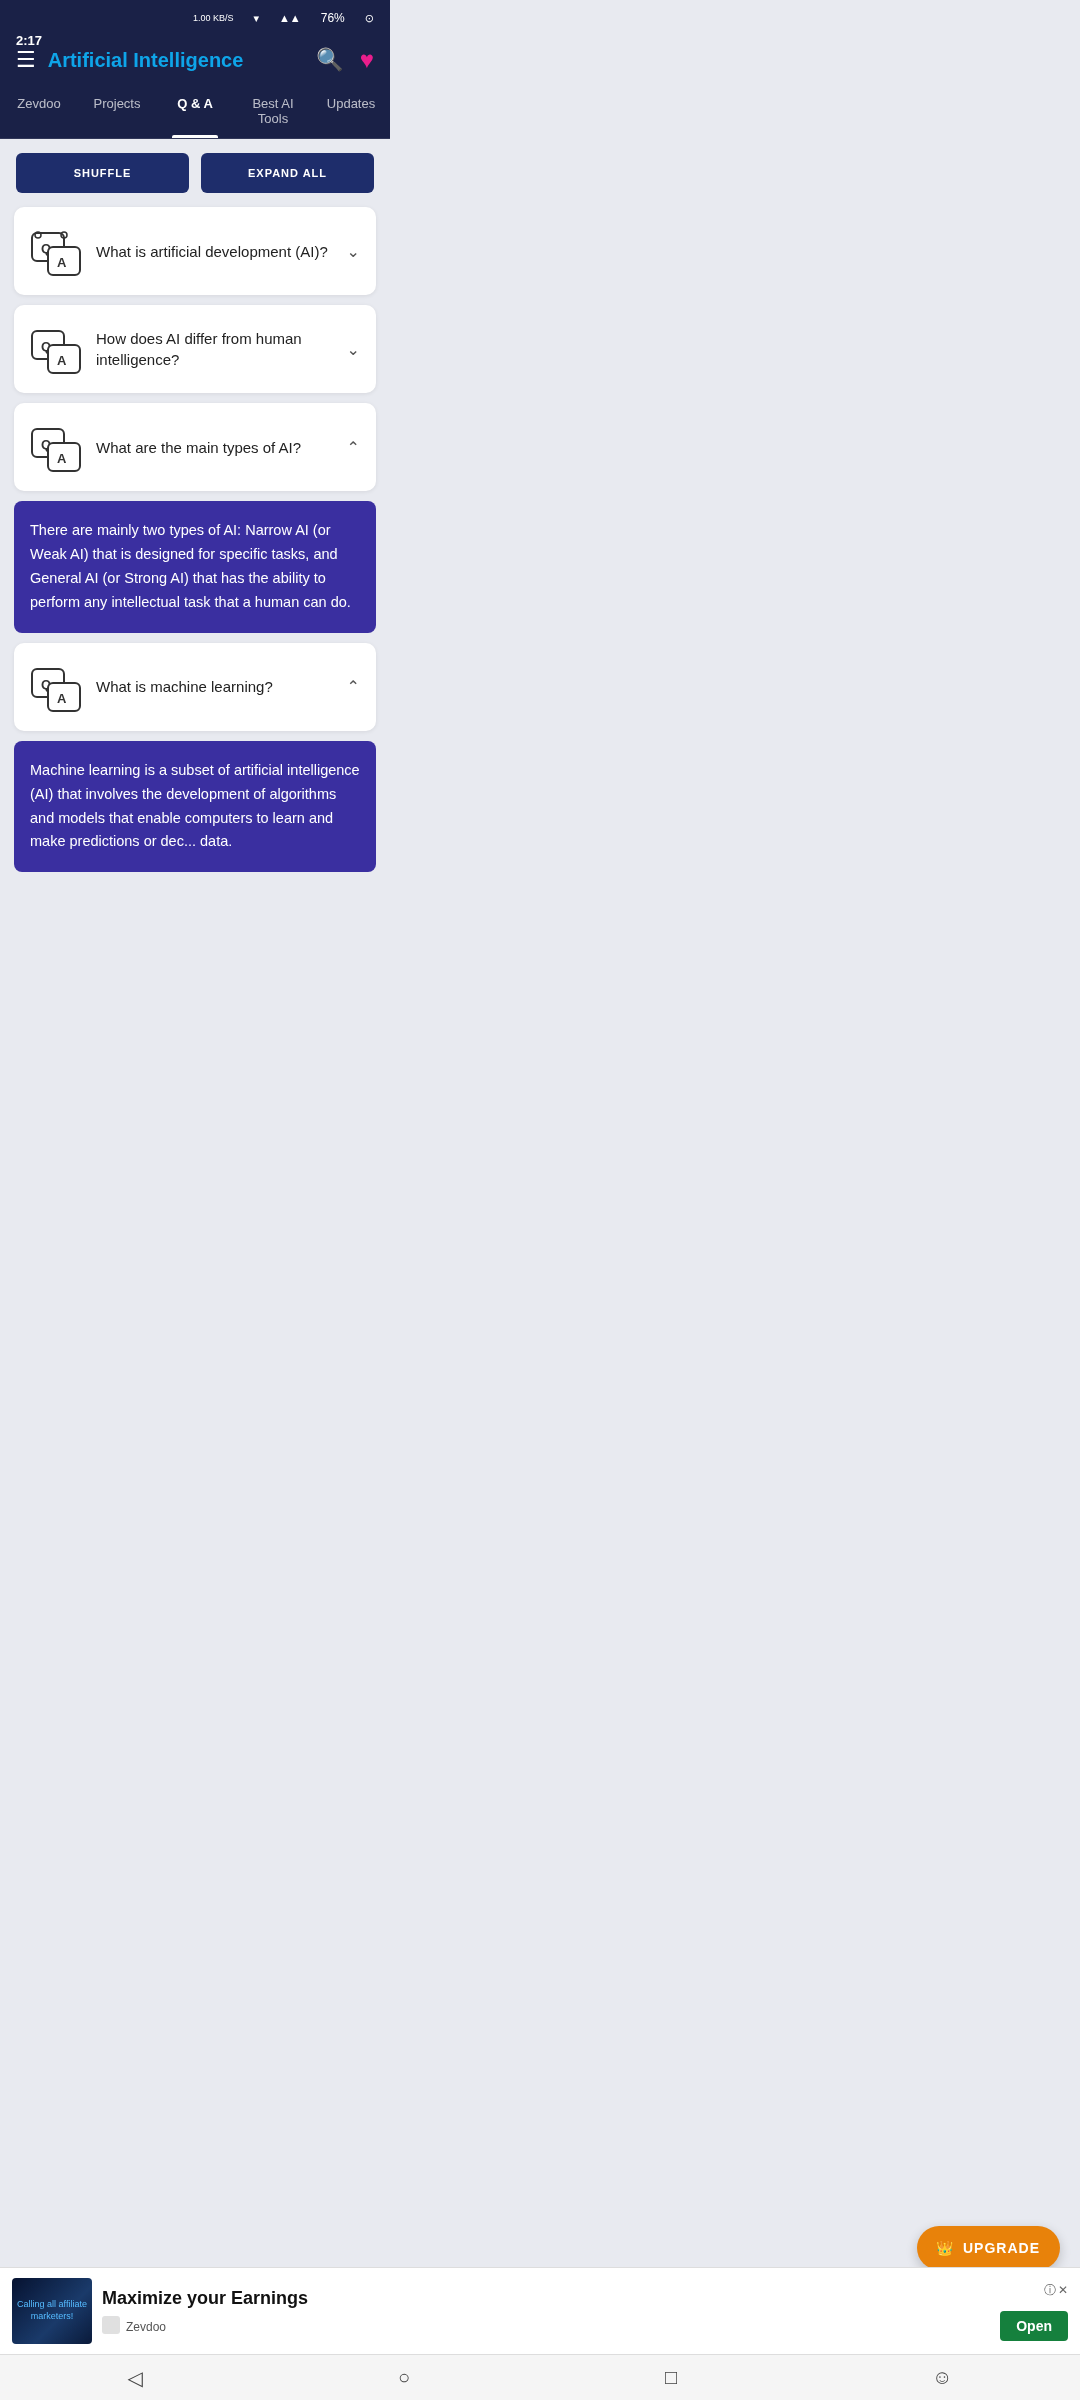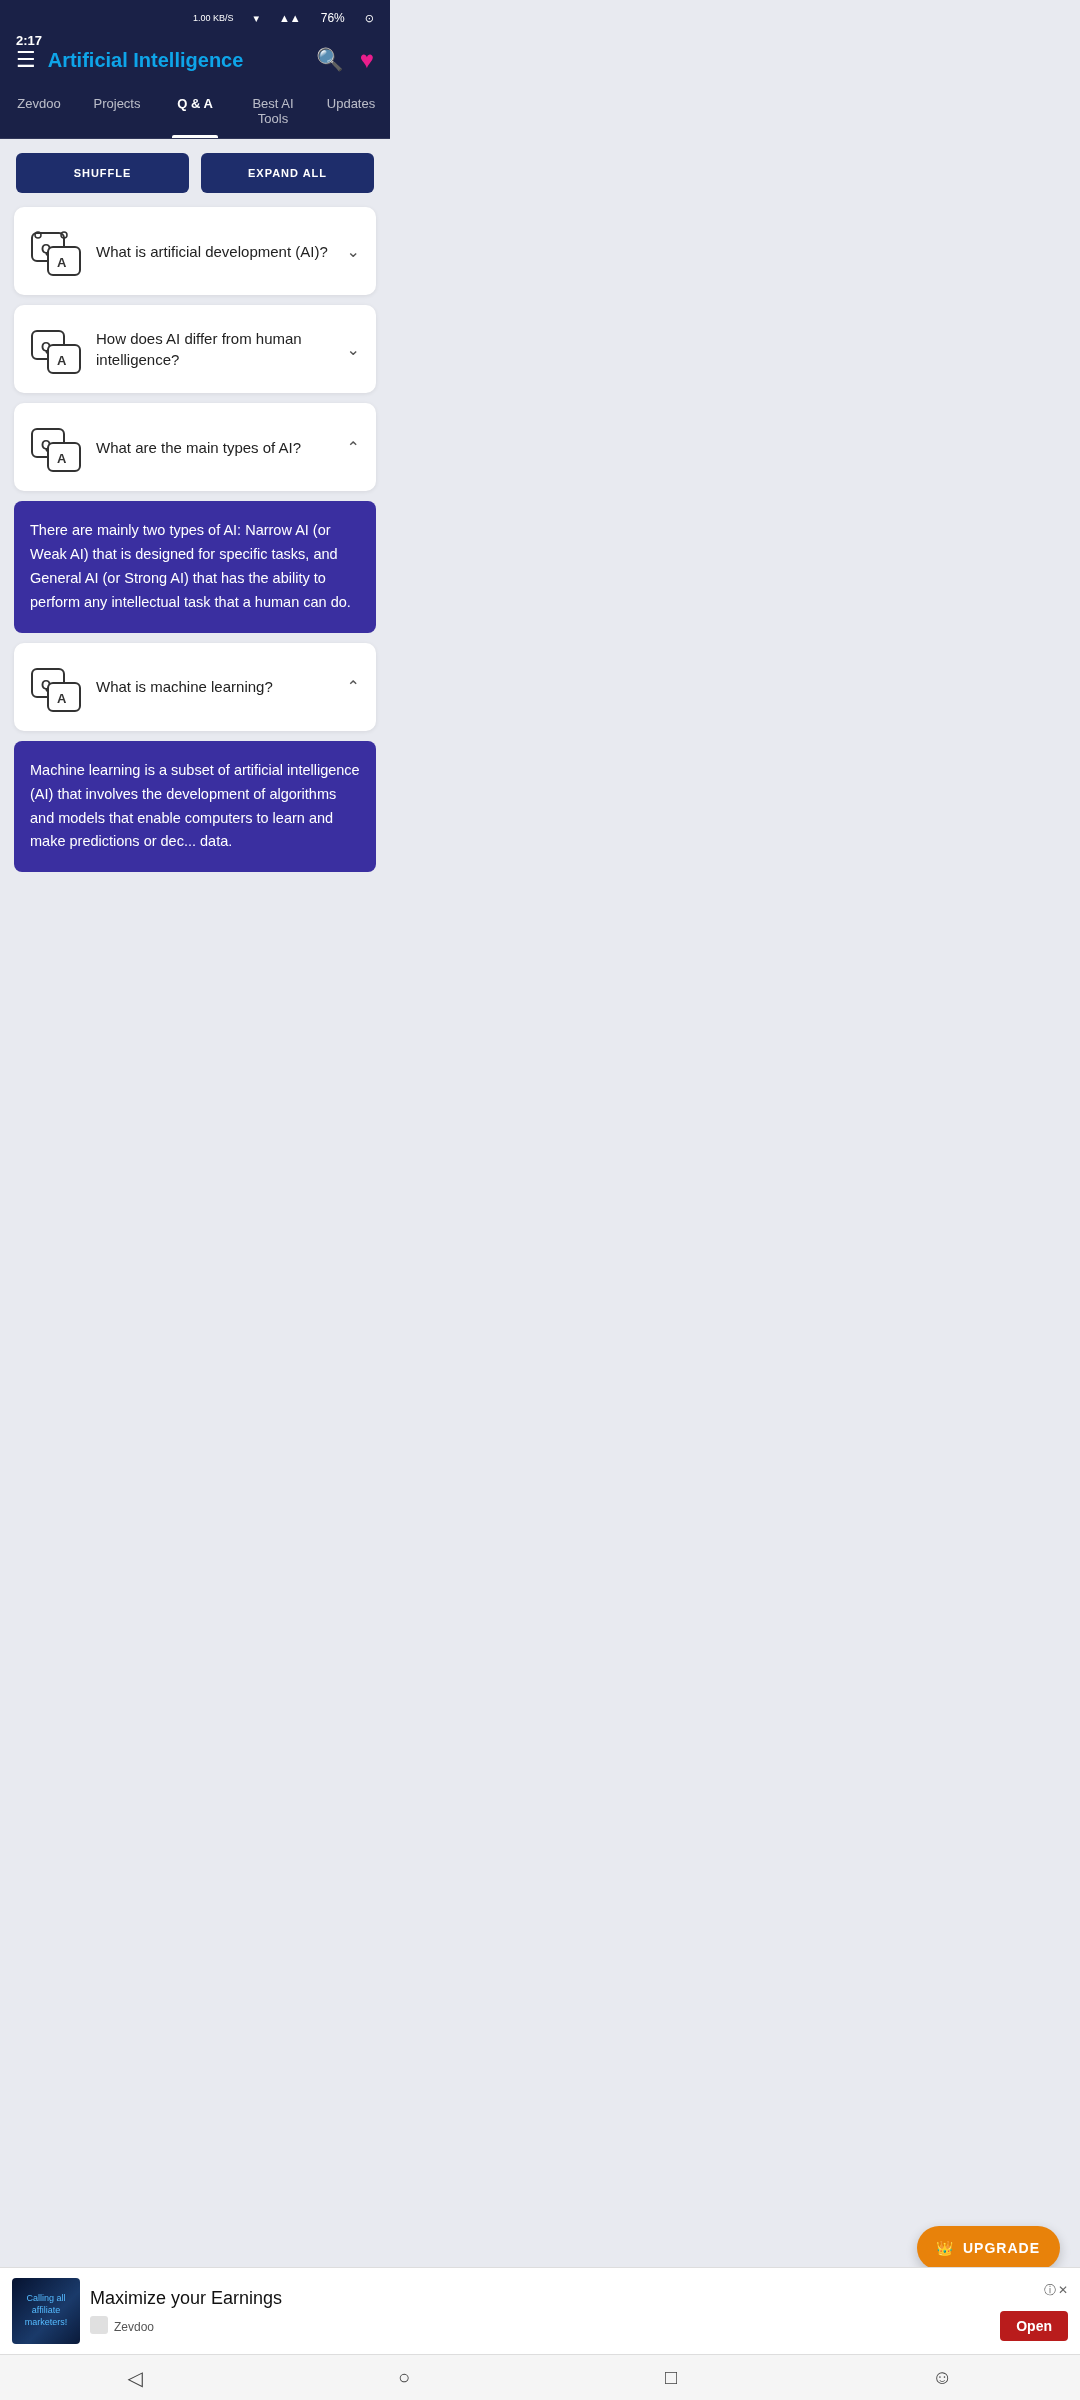--- a/index.html
+++ b/index.html
@@ -214,39 +214,39 @@
       right: 0;
       background: white;
       border-top: 1px solid #ddd;
       padding: 10px 12px;
       display: flex;
       align-items: center;
       gap: 10px;
       z-index: 100;
     }
     .ad-thumb {
-      width: 68px;
+      width: 80px;
       height: 66px;
       border-radius: 4px;
       background: linear-gradient(135deg, #061230 0%, #1a3a6a 60%, #0a1a3a 100%);
       display: flex;
       align-items: center;
       justify-content: center;
       flex-shrink: 0;
       overflow: hidden;
     }
     .ad-thumb-text {
       color: #5bf;
       font-size: 9px;
       text-align: center;
       padding: 4px;
       line-height: 1.3;
     }
     .ad-middle { flex: 1; }
-    .ad-tagline { font-size: 18px; font-weight: 400; color: #111; line-height: 1.2; }
+    .ad-tagline { font-size: 18px; font-weight: 700; color: #111; line-height: 1.2; }
     .ad-info-row {
       display: flex;
       align-items: flex-end;
       gap: 6px;
       margin-top: 6px;
       font-size: 12px;
       color: #555;
     }
     .ad-logo-square {
       width: 18px;
@@ -262,21 +262,21 @@
     }
     .ad-close-btn {
       font-size: 12px;
       color: #666;
       cursor: pointer;
       display: flex;
       align-items: center;
       gap: 2px;
     }
     .open-btn-ad {
-      background: #b91c1c;
+      background: #15803d;
       color: white;
       border: none;
       border-radius: 4px;
       padding: 7px 16px;
       font-size: 14px;
       font-weight: 600;
       cursor: pointer;
       margin-top: 8px;
     }
   </style>

